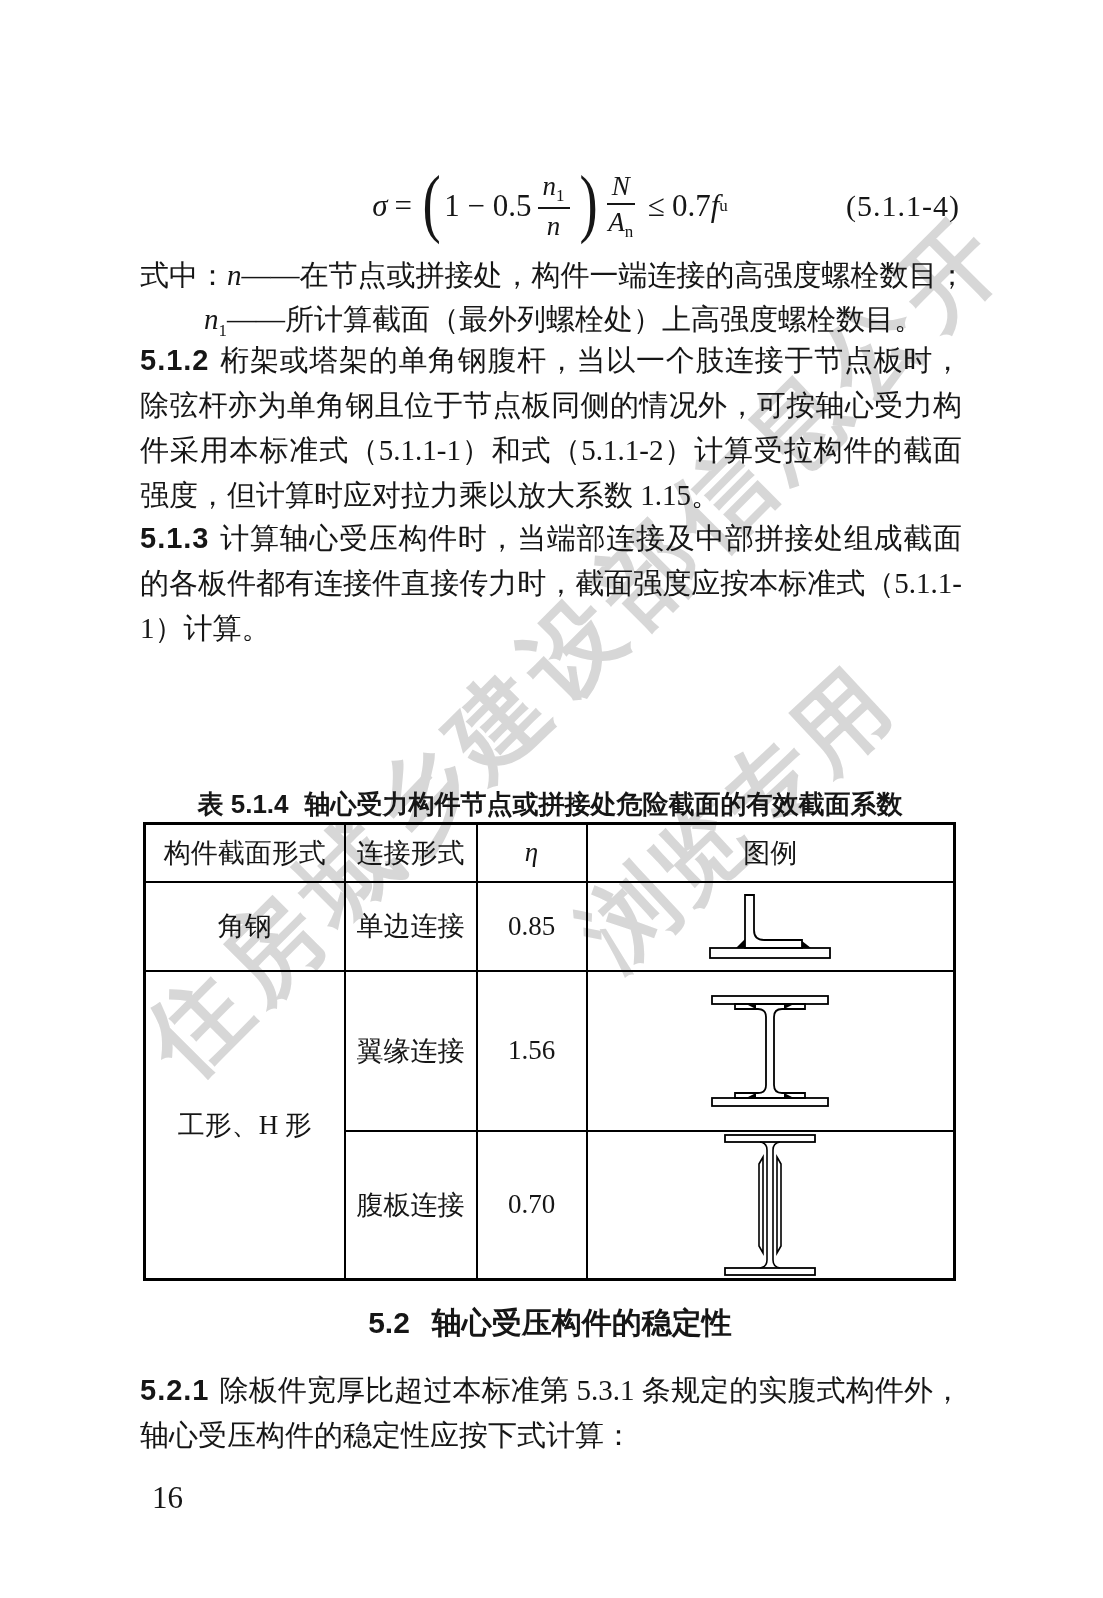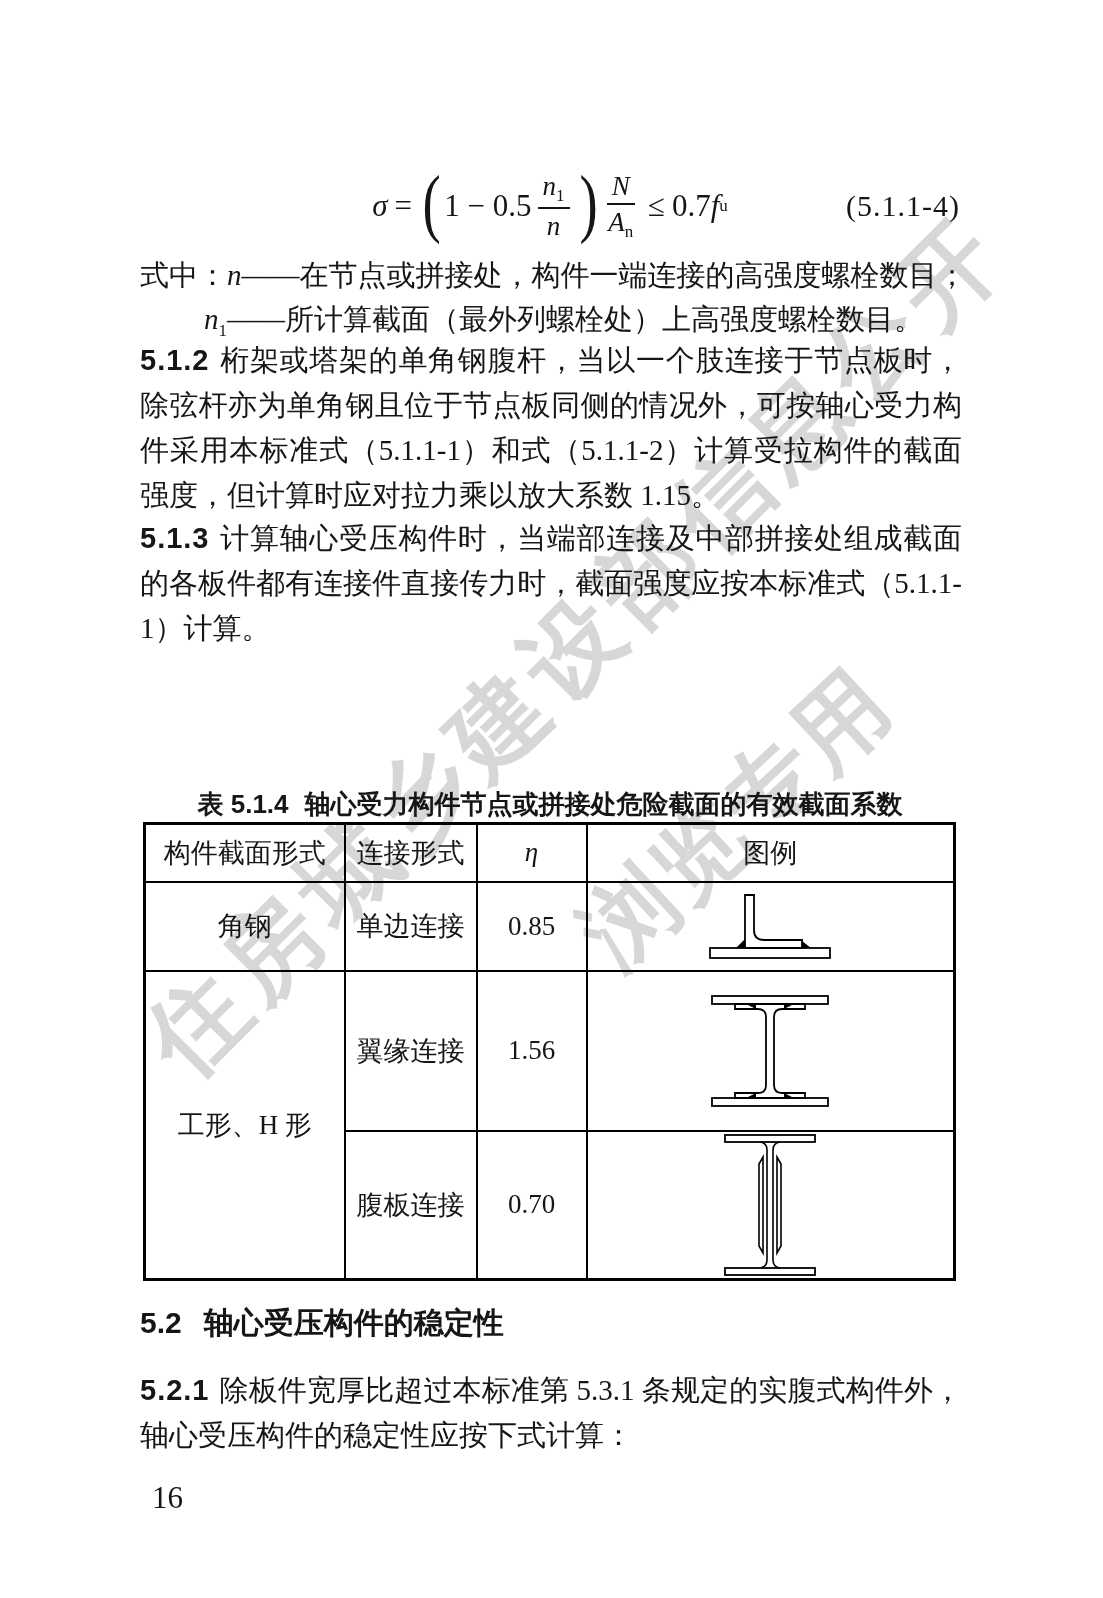--- a/index.html
+++ b/index.html
@@ -55,21 +55,21 @@
     position:absolute; left:143px; top:822px;
     border-collapse:collapse; table-layout:fixed;
     font-size:27px; text-align:center; background:transparent;
   }
   .tbl th, .tbl td { border:2.5px solid #000; font-weight:normal; vertical-align:middle; padding:0; }
   .tbl { border:3px solid #000; }
   .eta-head { font-style:italic; }
   .figcell svg { display:block; margin:0 auto; }
   
   .h52 {
-    left:140px; top:1303px; width:820px; 
+    left:140px; top:1303px; width:820px; text-align:center;
     font-family:"Liberation Sans", sans-serif; font-weight:bold; font-size:30px;
   }
   .h52 .hnum { margin-right:22px; }
   
   .pageno { left:152px; top:1480px; font-size:31px; }
 </style>
 </head>
 <body>
 
 <div class="page">

